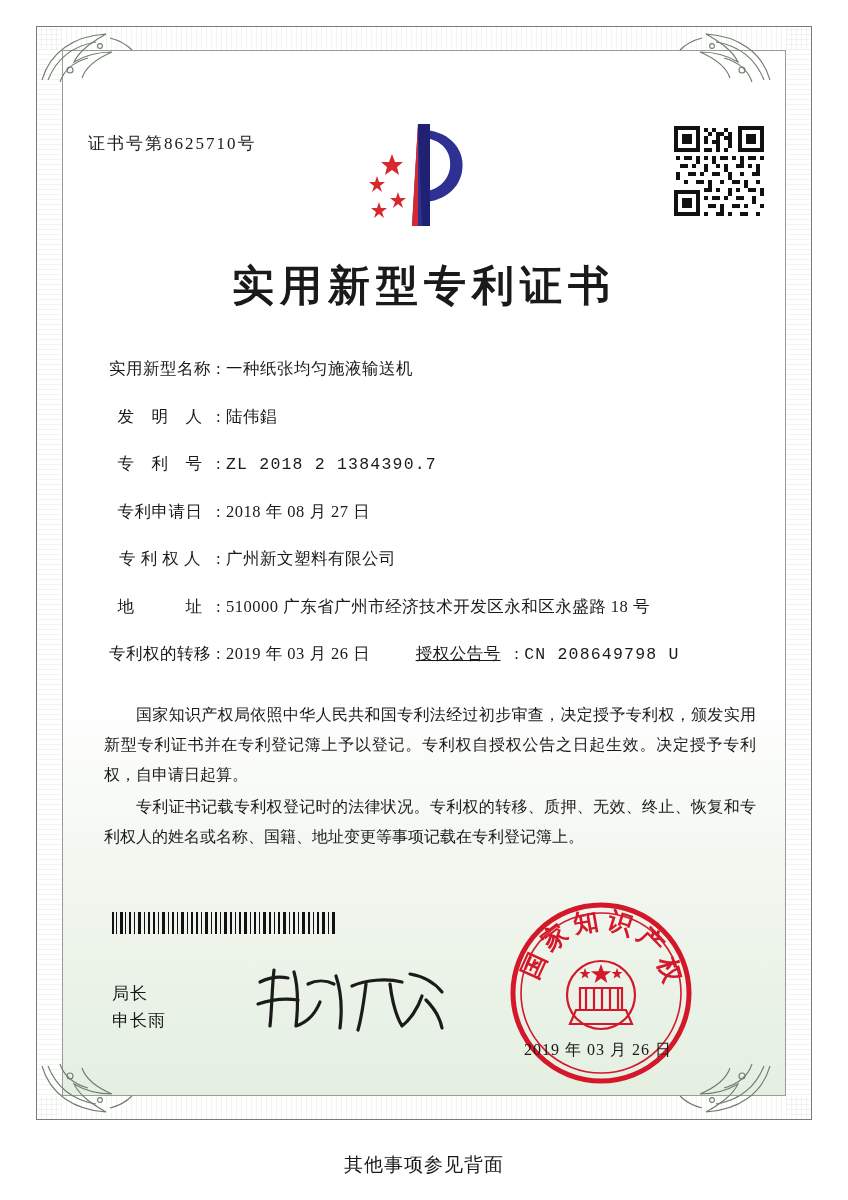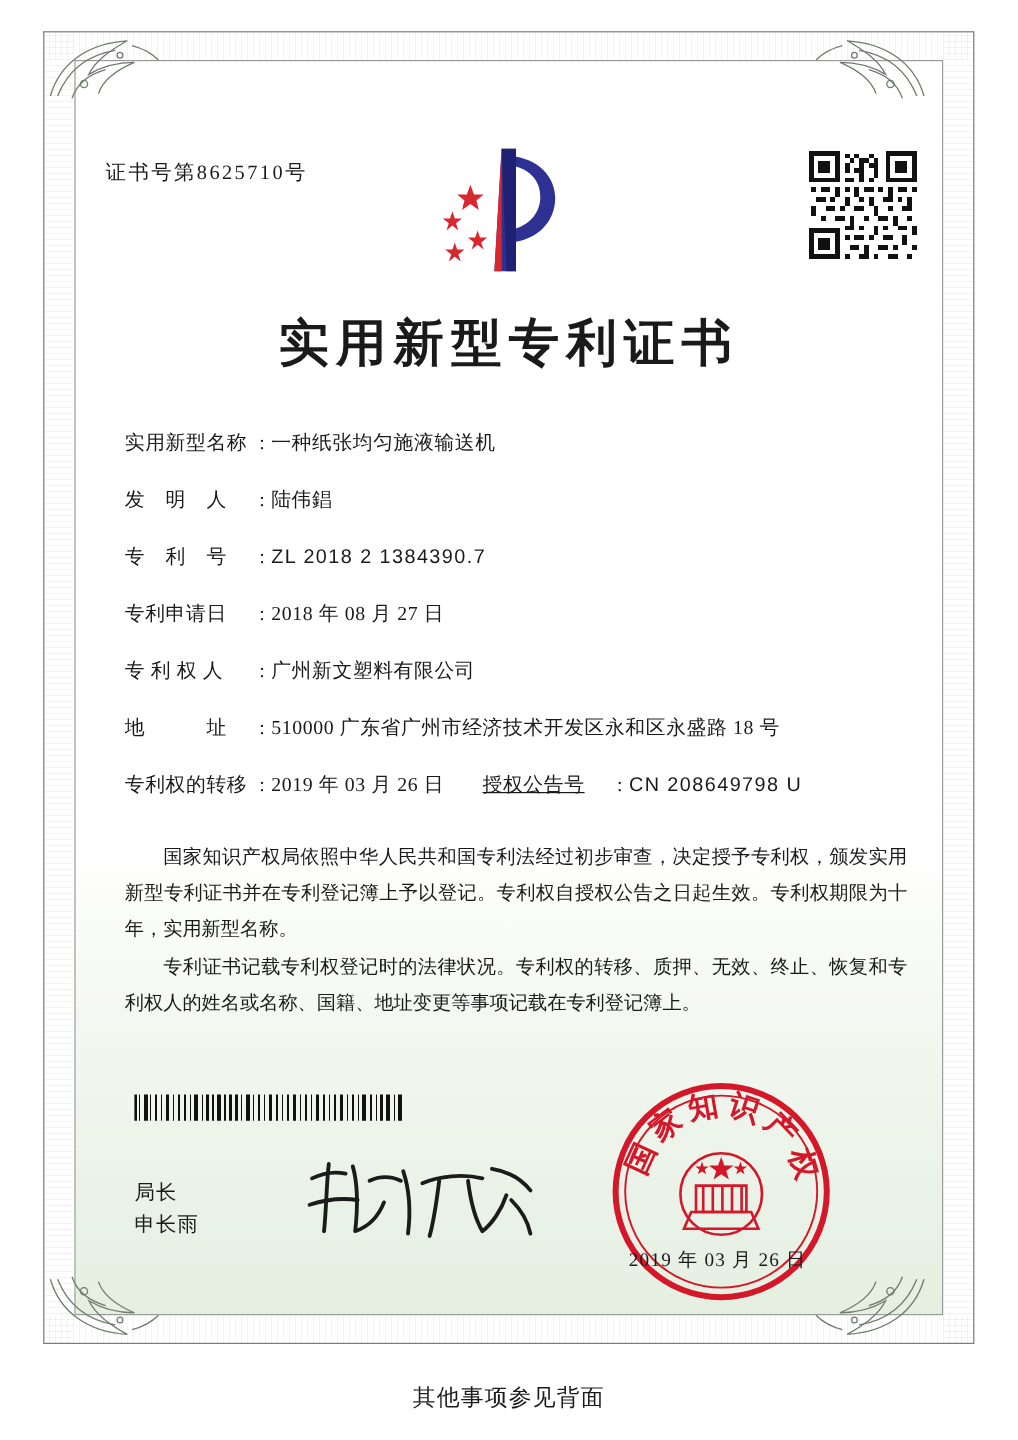--- a/index.html
+++ b/index.html
@@ -126,25 +126,26 @@
     display: flex;
     align-items: baseline;
     font-size: 16.5px;
     margin-bottom: 25.5px;
     white-space: nowrap;
   }
   .field-label {
     width: 112px;
     display: inline-block;
     letter-spacing: 0.5px;
+    text-align: center;
   }
   .field-colon { width: 10px; }
   .field-value { letter-spacing: 0.5px; }
   .field-value.mono-ish {
-    font-family: Liberation Sans, sans-serif;
+    font-family: Liberation Mono, monospace;
     letter-spacing: 1.2px;
   }
 
   .field-row.double {
     justify-content: flex-start;
   }
   .second-label {
     margin-left: 32px;
     text-decoration: underline;
   }
@@ -431,21 +432,21 @@
       <span class="field-colon">:</span>
       <span class="field-value">2019 年 03 月 26 日</span>
       <span class="field-label second-label">授权公告号</span>
       <span class="field-colon">:</span>
       <span class="field-value mono-ish">CN 208649798 U</span>
     </div>
 
   </div>
 
   <div class="paras">
-    <p>国家知识产权局依照中华人民共和国专利法经过初步审查，决定授予专利权，颁发实用新型专利证书并在专利登记簿上予以登记。专利权自授权公告之日起生效。专利权期限为十年，实用新型名称。</p>
+    <p>国家知识产权局依照中华人民共和国专利法经过初步审查，决定授予专利权，颁发实用新型专利证书并在专利登记簿上予以登记。专利权自授权公告之日起生效。决定授予专利权，自申请日起算。</p>
     <p>专利证书记载专利权登记时的法律状况。专利权的转移、质押、无效、终止、恢复和专利权人的姓名或名称、国籍、地址变更等事项记载在专利登记簿上。</p>
   </div>
 
   <div class="barcode">
     <svg width="224" height="22" viewBox="0 0 224 22" shape-rendering="crispEdges">
       <rect width="224" height="22" fill="#ffffff" opacity="0"></rect>
       <g fill="#111111">
         <rect x="0" y="0" width="2" height="22"></rect>
           <rect x="4" y="0" width="1" height="22"></rect>
         <rect x="8" y="0" width="3" height="22"></rect>

